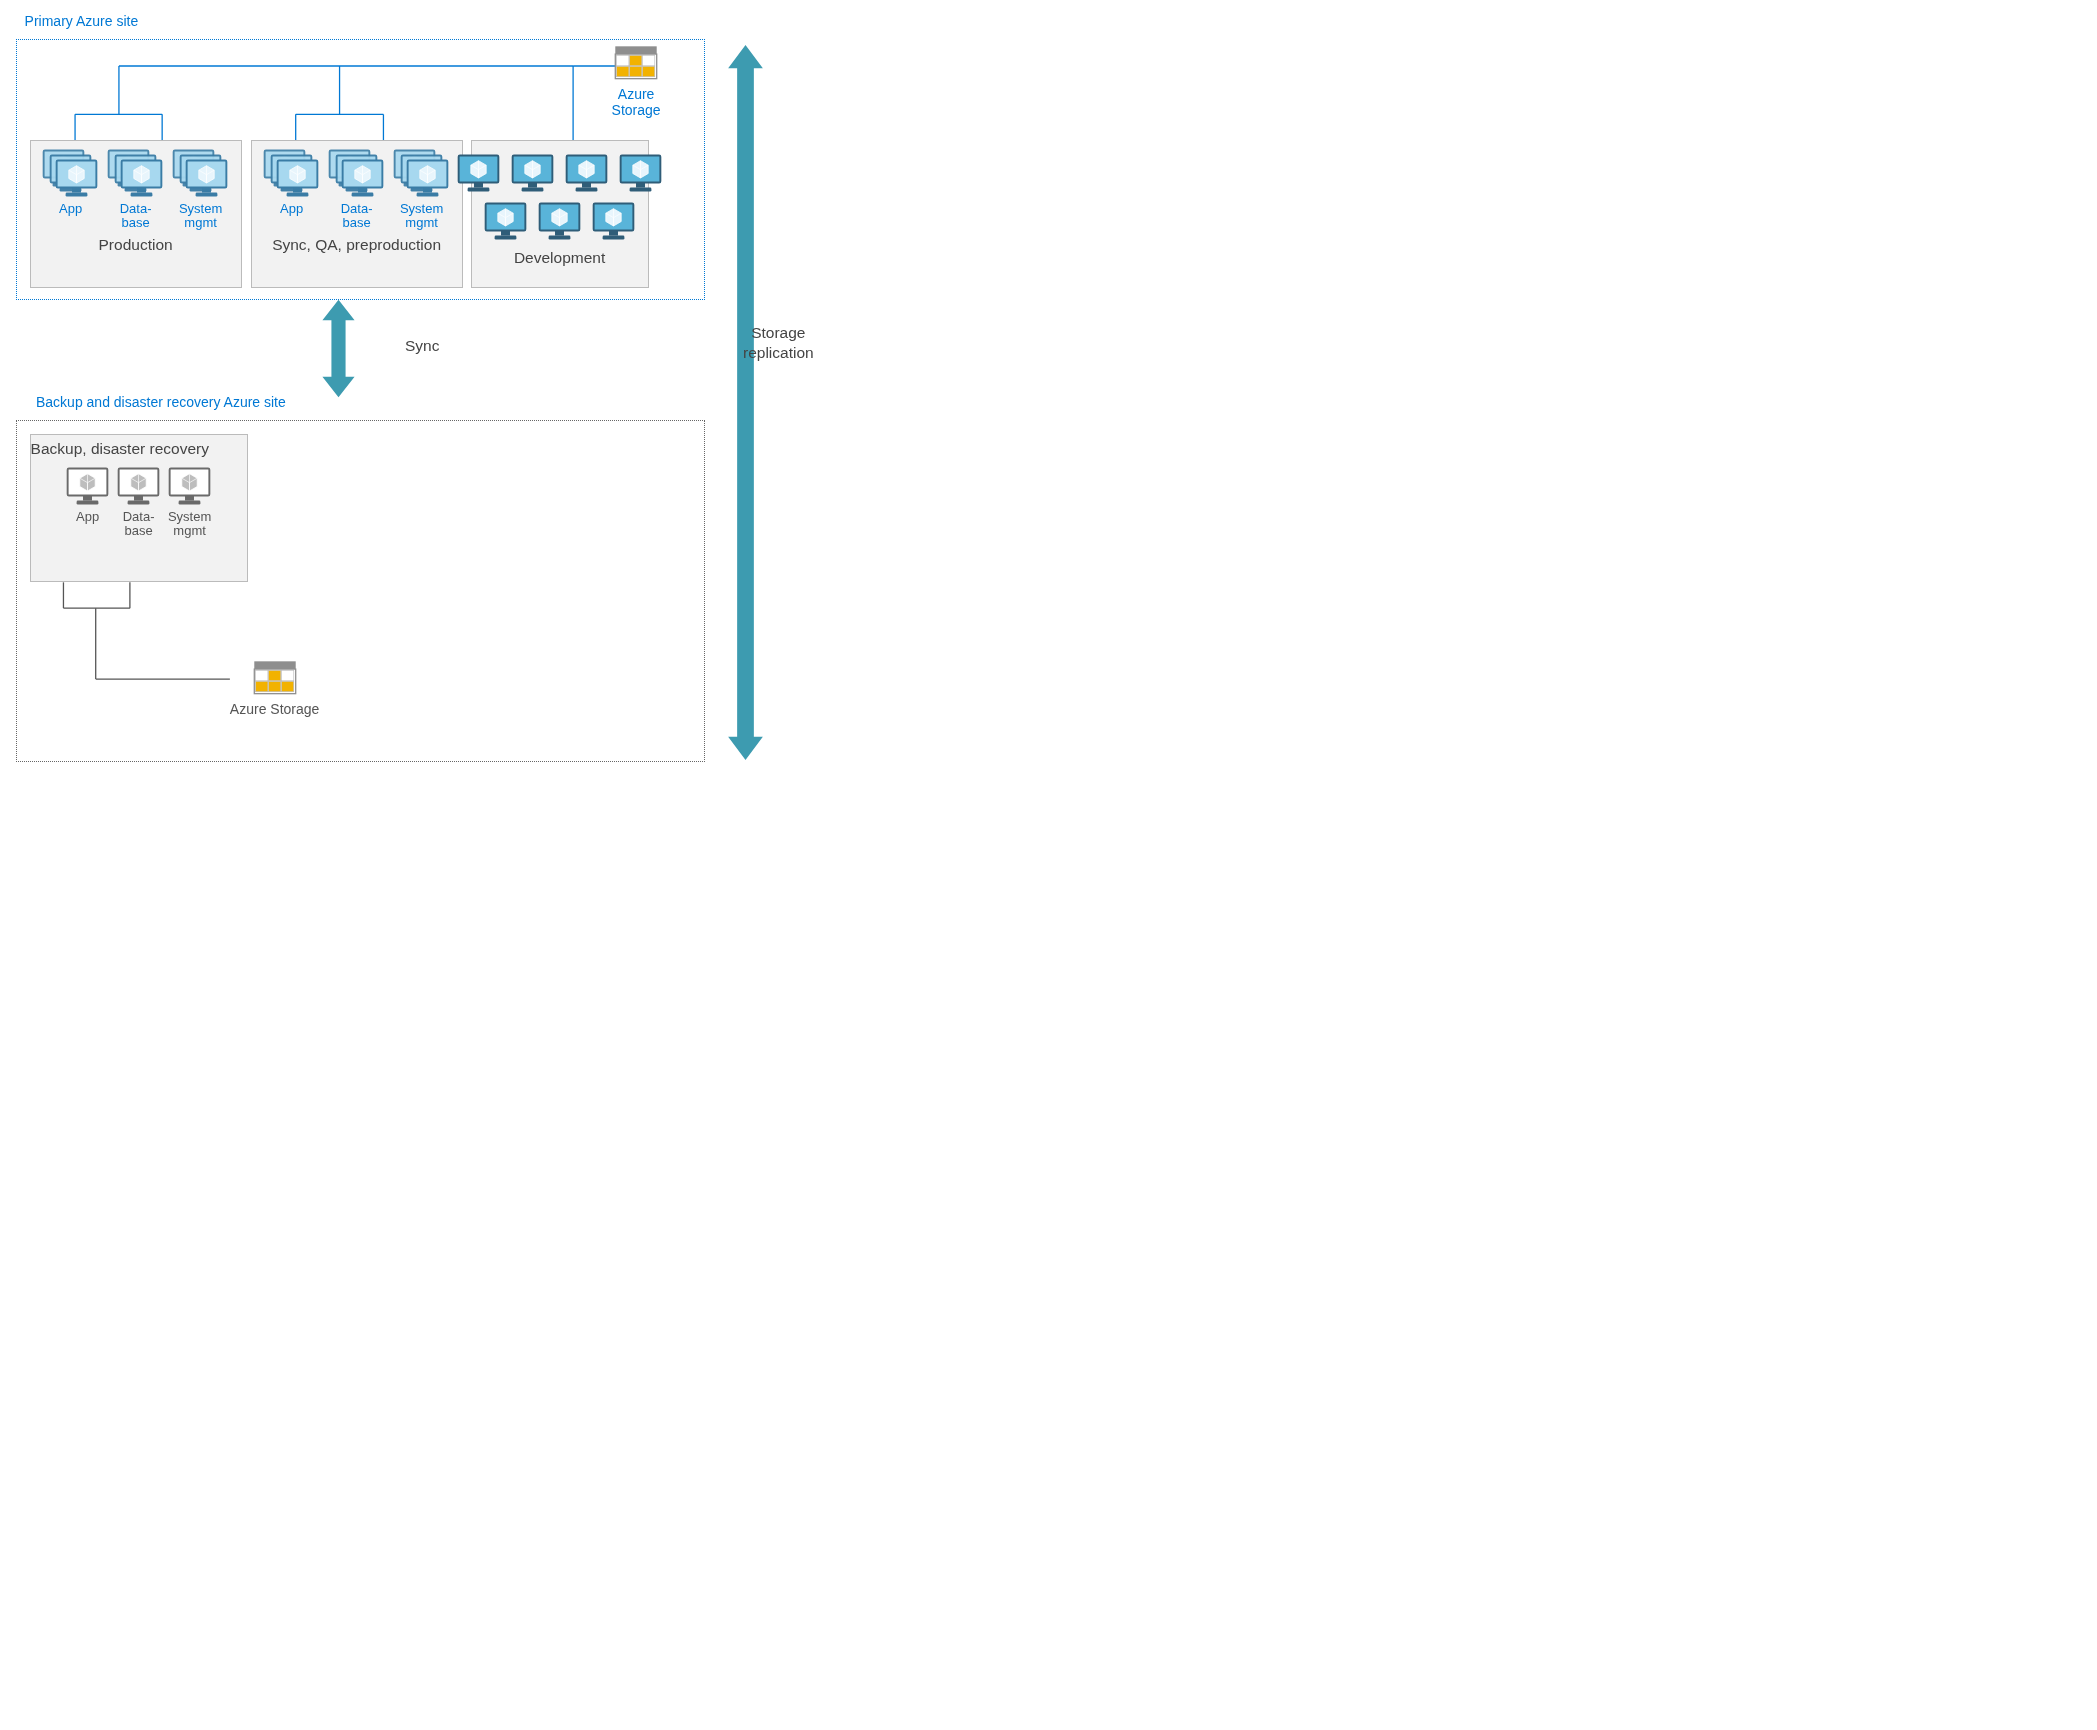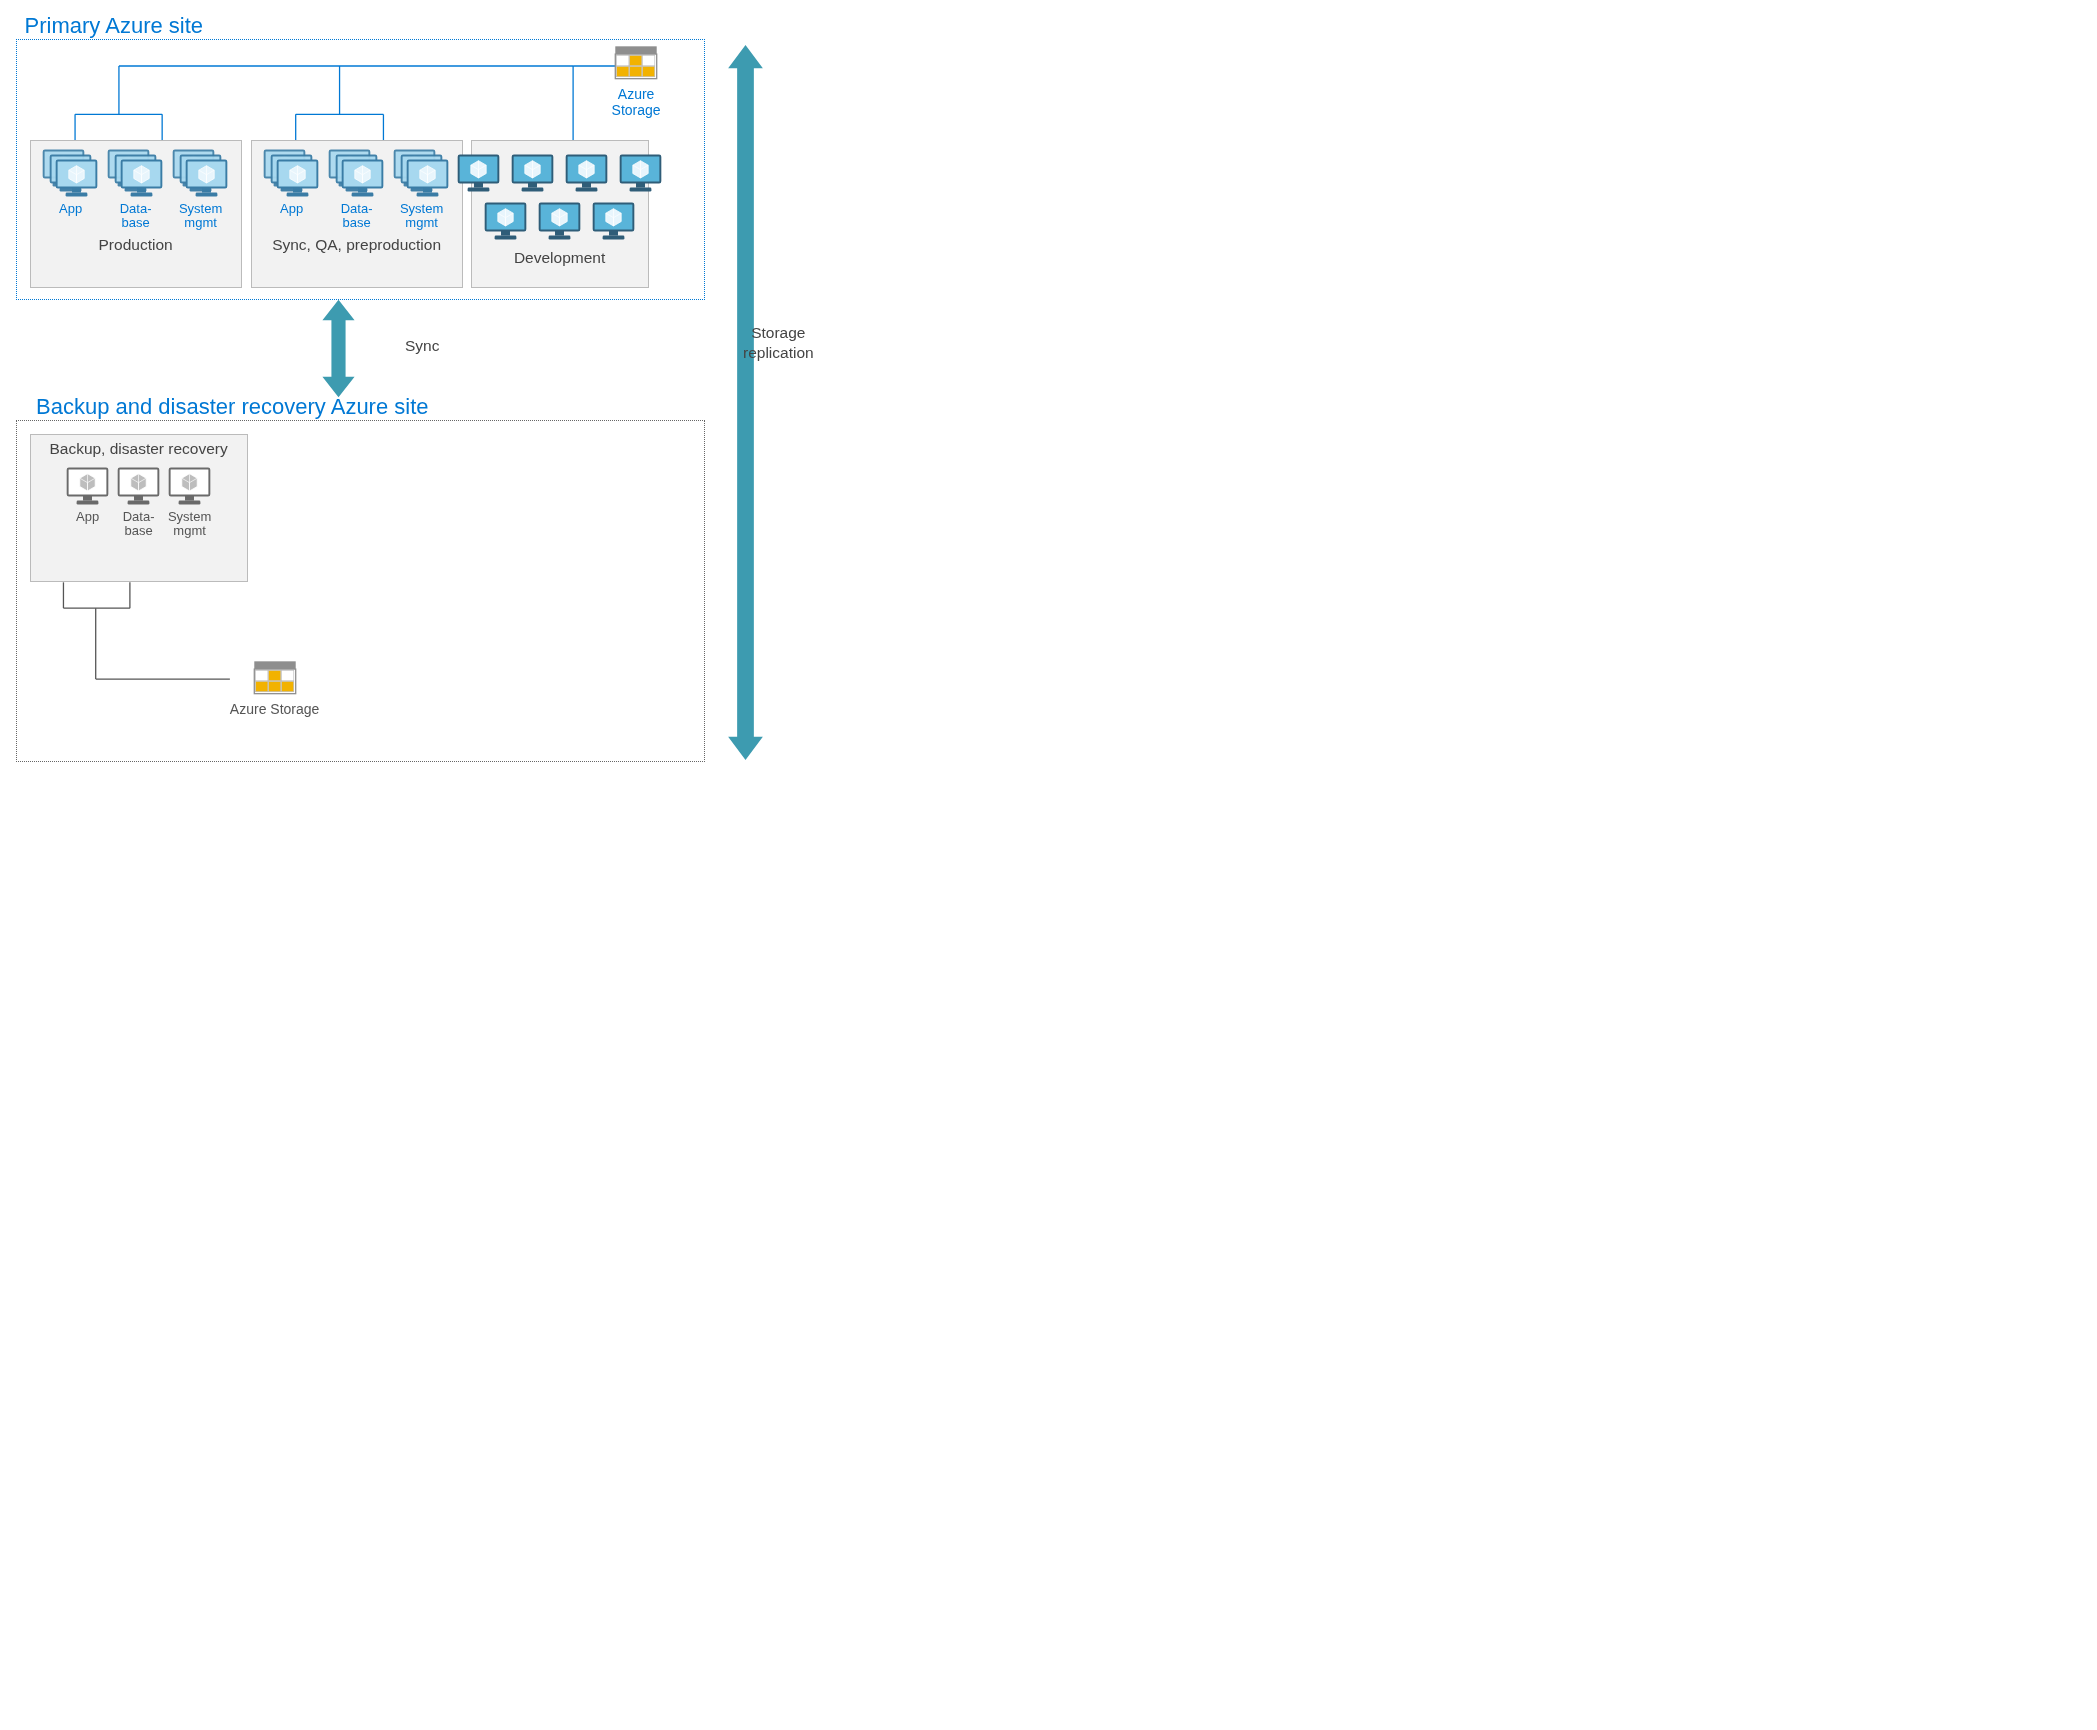--- a/index.html
+++ b/index.html
@@ -9,21 +9,21 @@
     margin: 0;
     padding: 13px;
     color: #333;
   }
   .canvas {
     position: relative;
     width: 936px;
     height: 774px;
   }
   .site-title {
-    font-size: 22px;
+    font-size: 14px;
     color: #0078d4;
     margin-bottom: 5.2px;
   }
   .primary-box {
     position: absolute;
     border: 1.3px dotted #0078d4;
     background: #fff;
   }
   .secondary-box {
     position: absolute;
@@ -35,21 +35,21 @@
     background: #f2f2f2;
     border: 0.6px solid #bbb;
   }
   .env-title {
     text-align: center;
     font-size: 15.5px;
     color: #444;
     padding: 3.9px 0;
   }
   .env-title-top {
-    text-align: center;
+    text-align: left;
     font-size: 15.5px;
     color: #444;
     padding-top: 5.2px;
   }
   .vm-row {
     display: flex;
     justify-content: center;
     gap: 6px;
     padding: 6.5px 5.2px 1.3px 5.2px;
   }

